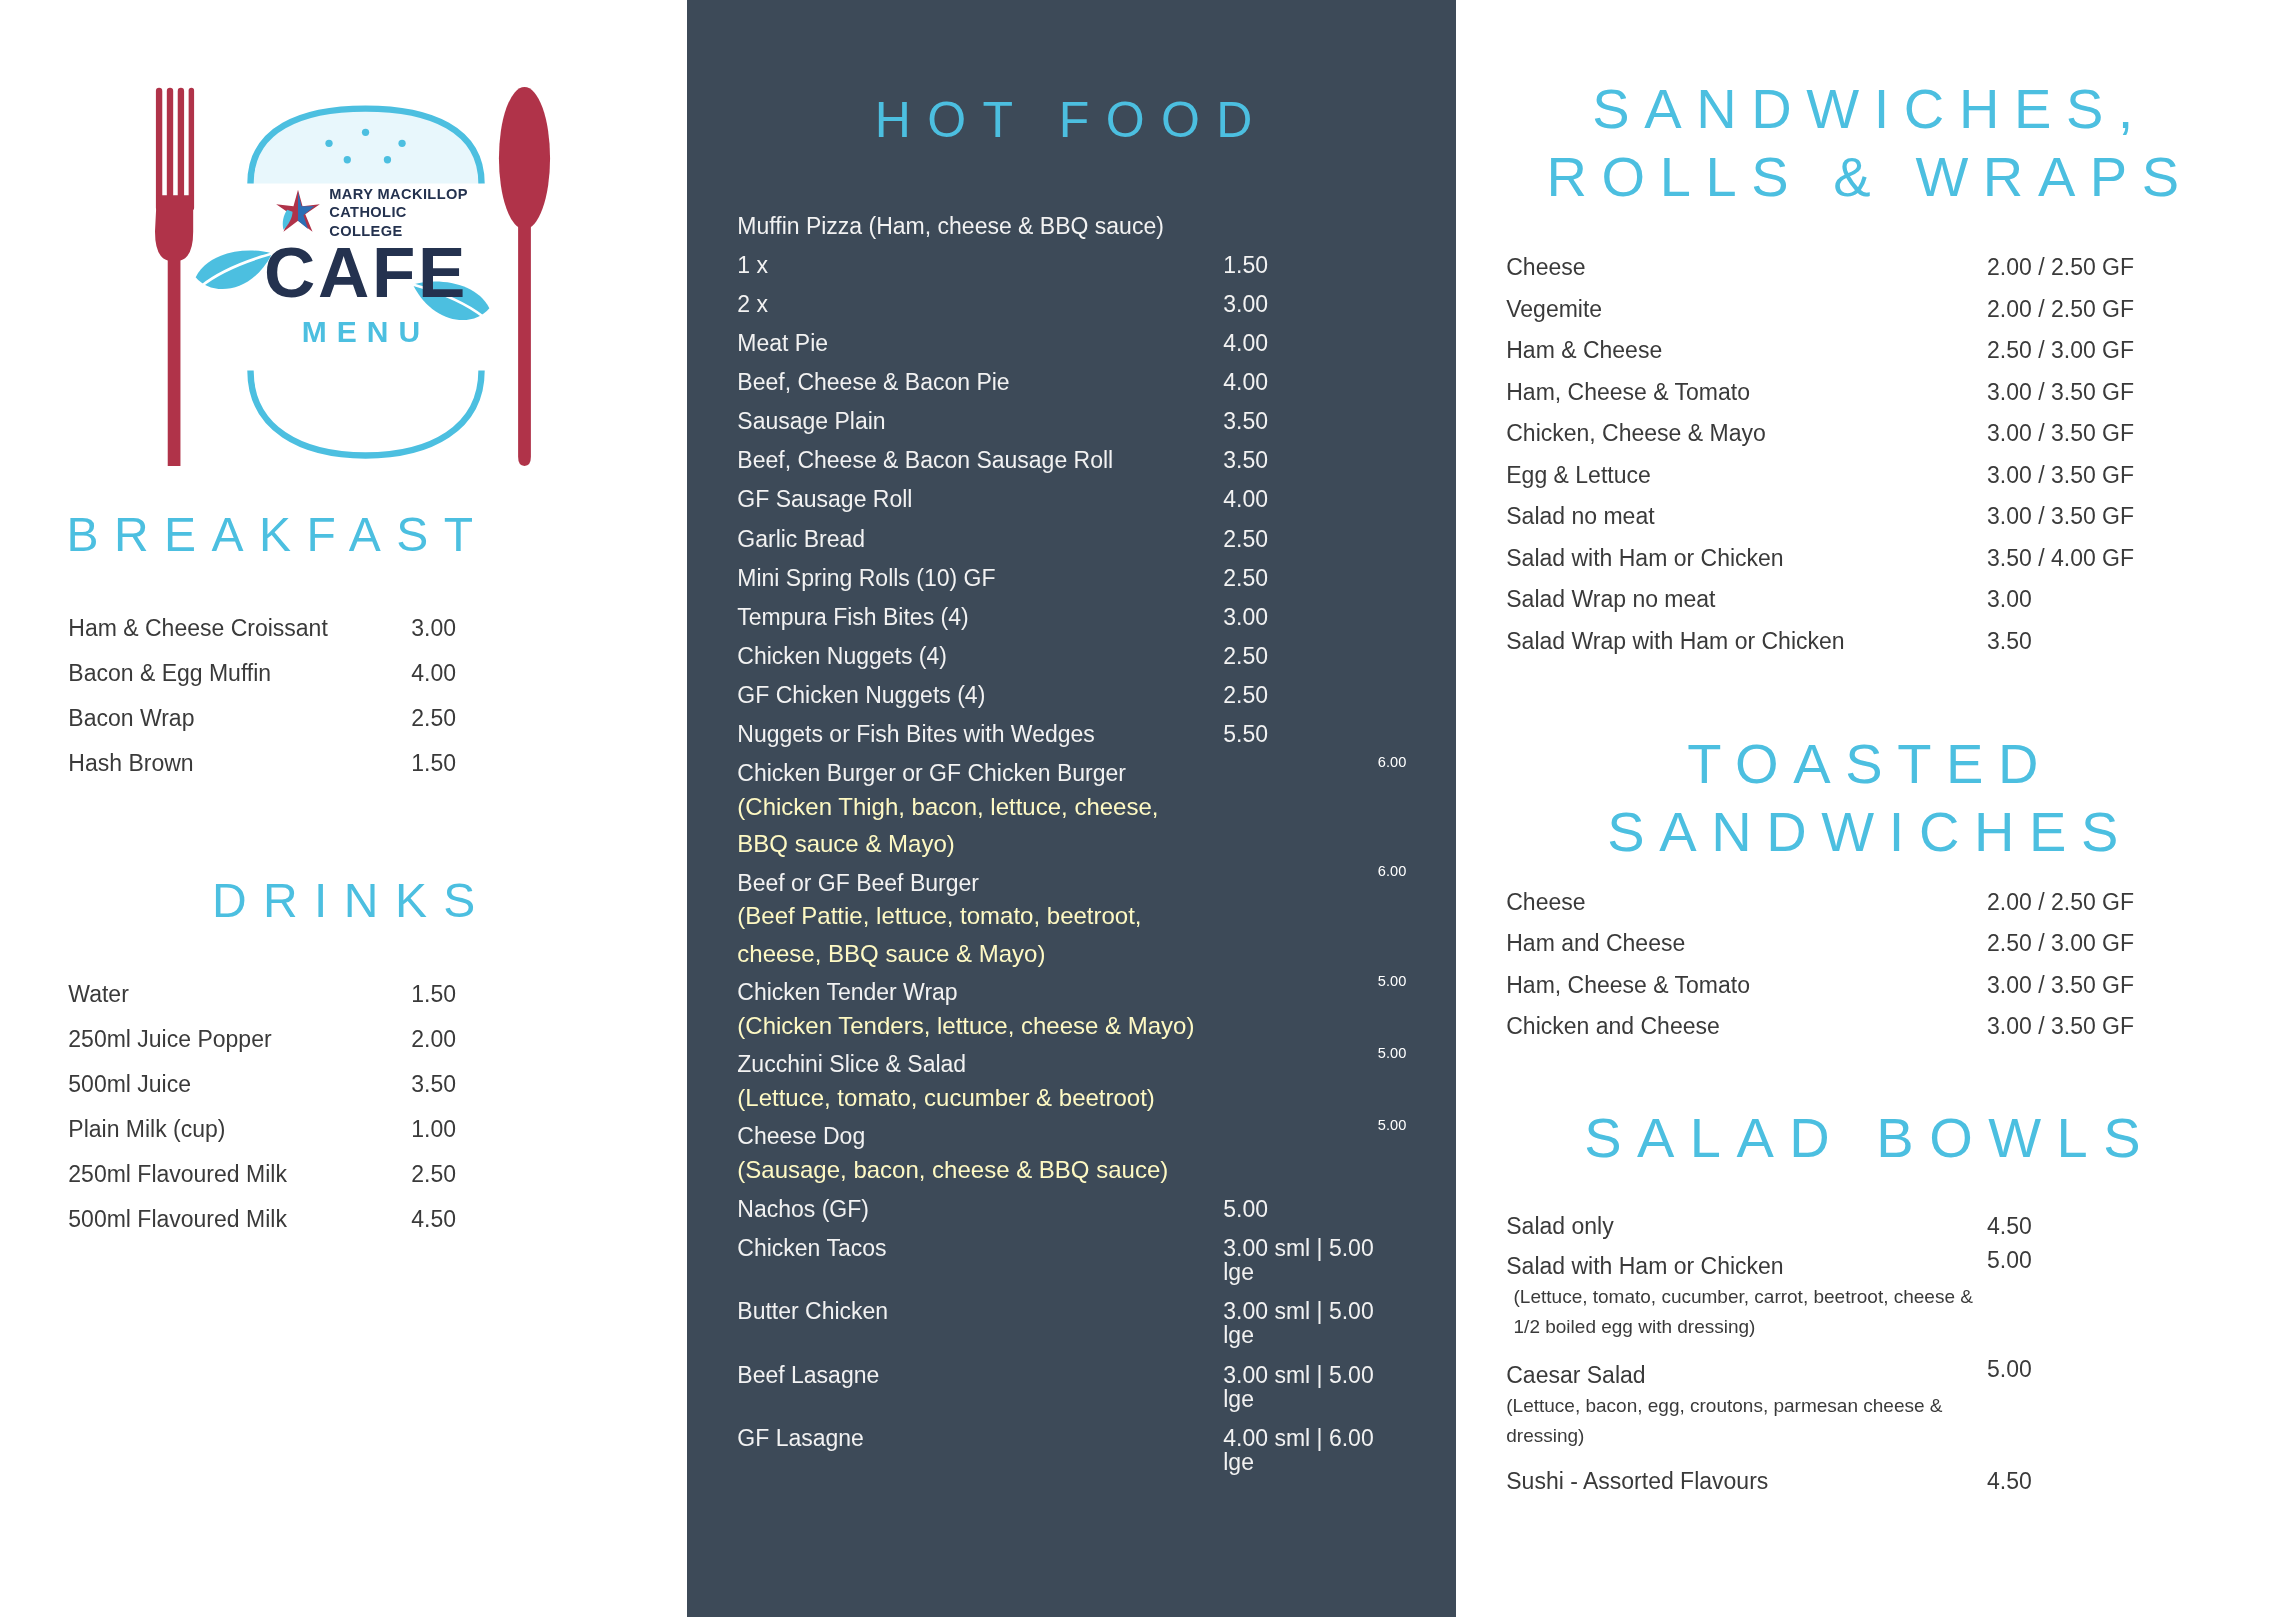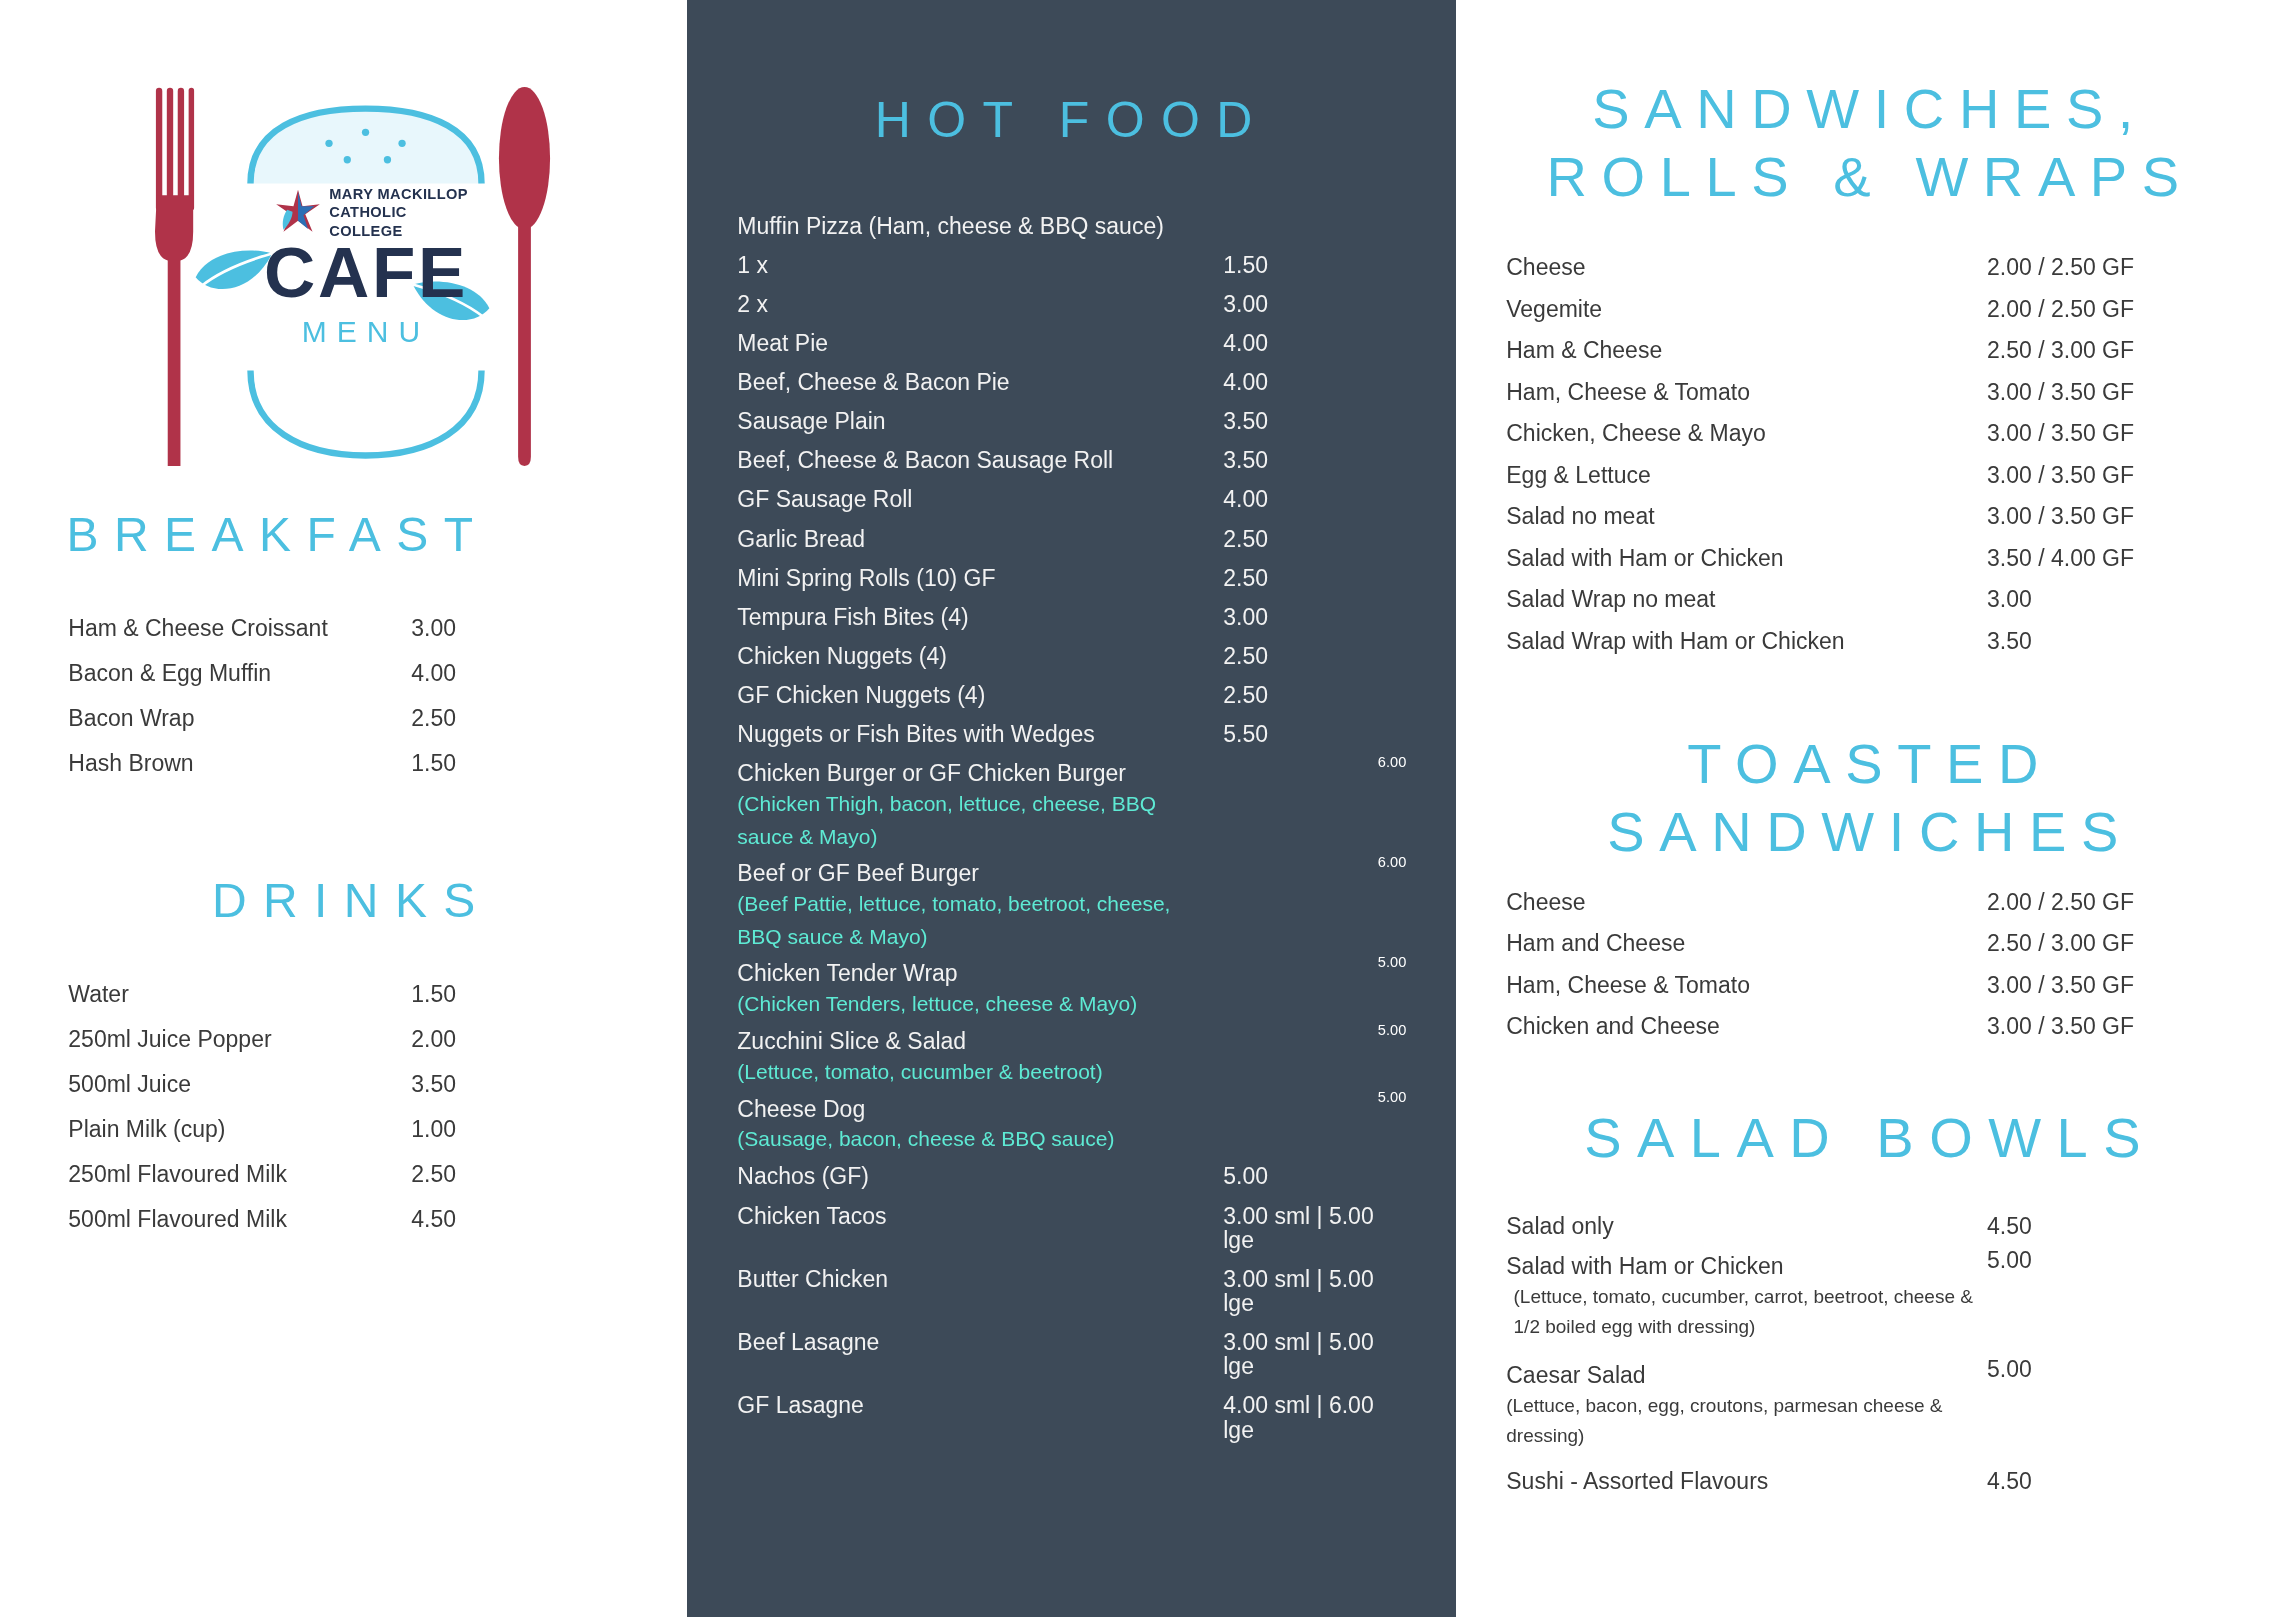--- a/index.html
+++ b/index.html
@@ -76,21 +76,21 @@
     font-weight: bold;
     color: #24324f;
     letter-spacing: 2.7px;
     line-height: 1;
   }
   .menu-word {
     position: absolute; left: 108px; top: 267px;
     width: 242px;
     text-align: center;
     font-size: 30px;
-    font-weight: normal;
+    font-weight: bold;
     color: #4cbfe0;
     letter-spacing: 10px;
     line-height: 1;
   }
 
   .section-title-light {
     color: #4cbfe0;
     font-size: 48px;
     letter-spacing: 15.5px;
     font-weight: 400;
@@ -139,22 +139,22 @@
     display: flex;
     align-items: baseline;
     font-size: 23px;
     color: #f2f2f2;
     line-height: 1.05;
     padding: 7.5px 0;
   }
   .mrow .nm { flex: 1 1 auto; padding-right: 9.1px; }
   .mrow .pr { flex: 0 0 183px; text-align: left; }
   .mdesc {
-    font-size: 21px;
-    color: #5eead4;
+    font-size: 24px;
+    color: #fef9c3;
     line-height: 1.55;
     padding: 0.9px 0 0.9px 0;
     max-width: 539px;
   }
   .mgroup { display: flex; align-items: flex-start; }
   .mgroup .left { flex: 1 1 auto; padding-right: 9.1px; }
   .mgroup .pr { flex: 0 0 183px; text-align: right; }
   .mgroup .nm { font-size: 23px; color: #f2f2f2; line-height: 1.05; padding: 7.3px 0 1.8px; }
 
   

